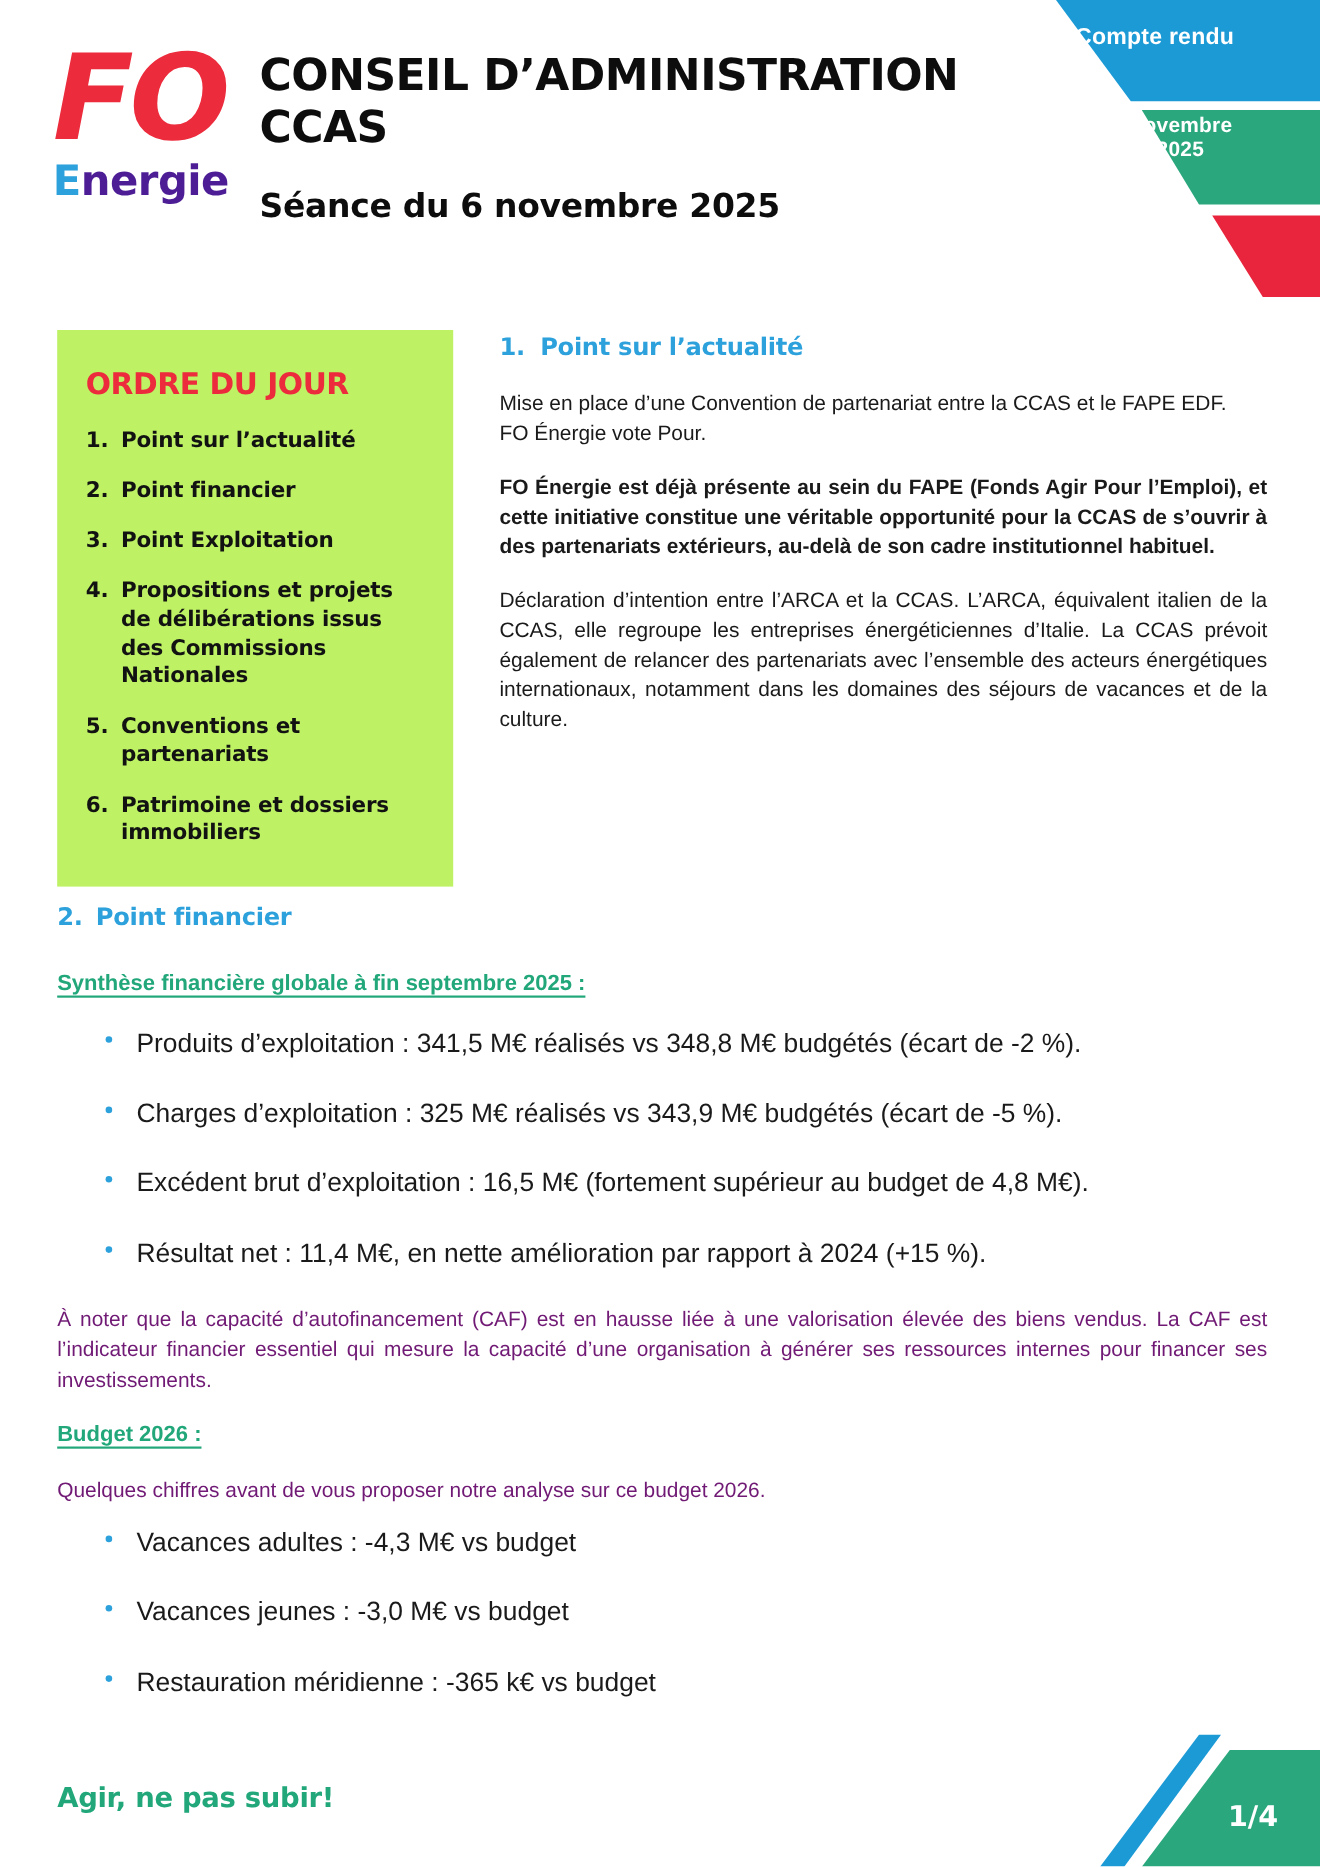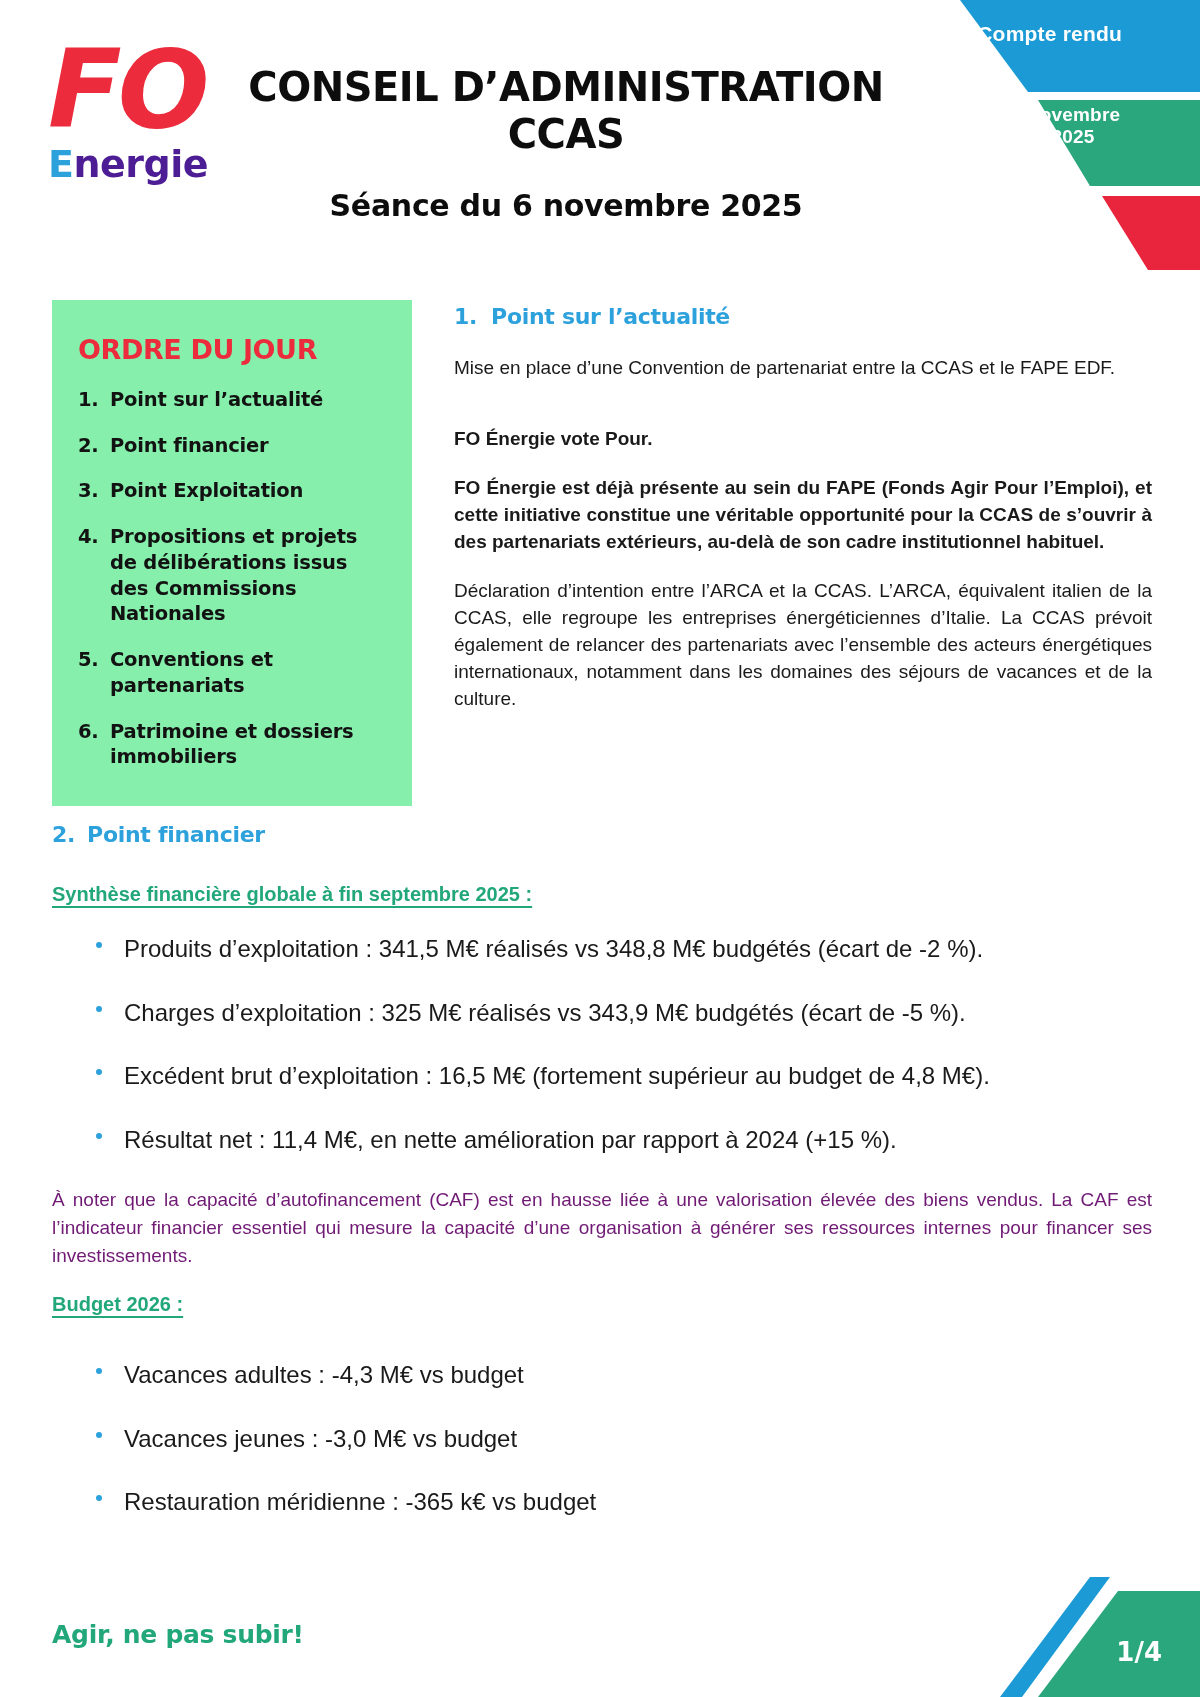--- a/index.html
+++ b/index.html
@@ -77,23 +77,22 @@
     line-height: 1;
     margin-top: 6px;
     letter-spacing: -0.5px;
   }
   .logo-energie .e1 { color: #2da1dc; }
   .logo-energie .e2 { color: #4c1d95; }
 
   .title-block {
     position: absolute;
     left: 236px;
-    top: 64px;
+    top: 46px;
     width: 660px;
-    text-align: center;
   }
   .doc-title {
     font-family: "DejaVu Sans", sans-serif;
     font-size: 40px;
     font-weight: bold;
     line-height: 1.18;
     color: #0d0d0d;
     letter-spacing: -0.5px;
     margin: 0;
   }
@@ -111,21 +110,21 @@
     position: relative;
     margin: 30px 0 0 0;
     padding: 0 48px 0 52px;
     display: flex;
     align-items: flex-start;
     gap: 42px;
   }
   .agenda-box {
     width: 360px;
     flex: 0 0 360px;
-    background: #86efac;
+    background: #bef264;
     padding: 34px 26px 36px 26px;
     box-sizing: border-box;
   }
   .agenda-title {
     color: #ec2b3c;
     font-family: "DejaVu Sans", sans-serif;
     font-size: 27px;
     font-weight: bold;
     margin: 0 0 22px 0;
     letter-spacing: -0.4px;
@@ -171,21 +170,21 @@
     font-family: "Liberation Sans", sans-serif;
     font-size: 19px;
     line-height: 1.42;
     text-align: justify;
     color: #1a1a1a;
   }
   p.body-text.bold {
     font-weight: bold;
   }
   p.body-text.nomargin { margin-bottom: 0; }
-  .lead-bold { font-weight: bold; display: block; margin-top: 44px; }
+  .lead-bold { font-weight: normal; display: block; }
 
   
   .full {
     padding: 0 48px 0 52px;
     margin-top: 16px;
   }
   .sec-head-main {
     color: #2da1dc;
     font-family: "DejaVu Sans", sans-serif;
     font-size: 22px;
@@ -371,20 +370,21 @@
       <li>Excédent brut d’exploitation : 16,5 M€ (fortement supérieur au budget de 4,8 M€).</li>
       <li>Résultat net : 11,4 M€, en nette amélioration par rapport à 2024 (+15 %).</li>
     </ul>
 
     <p class="para">À noter que la capacité d’autofinancement (CAF) est en hausse liée à une valorisation élevée des biens vendus. La CAF est l’indicateur financier essentiel qui mesure la capacité d’une organisation à générer ses ressources internes pour financer ses investissements.</p>
 
     <div class="spacer-24"></div>
 
     <div class="sub-head">Budget 2026 :</div>
 
+    <p class="para">Quelques chiffres avant de vous proposer notre analyse sur ce budget 2026.</p>
 
     <div class="spacer-16"></div>
 
     <ul class="bullets">
       <li>Vacances adultes : -4,3 M€ vs budget</li>
       <li>Vacances jeunes : -3,0 M€ vs budget</li>
       <li>Restauration méridienne : -365 k€ vs budget</li>
     </ul>
   </div>
 

